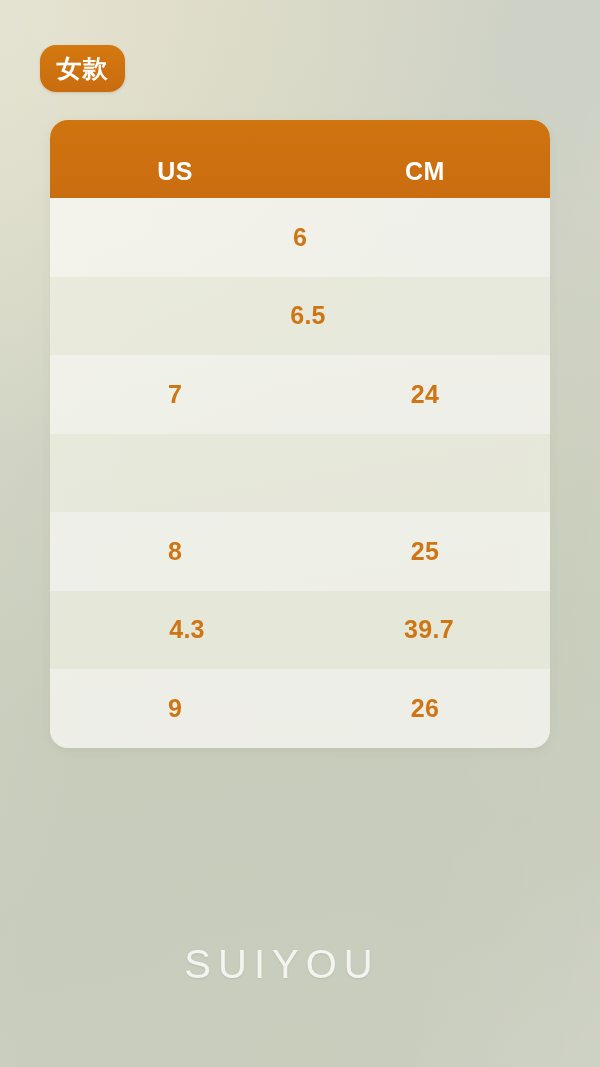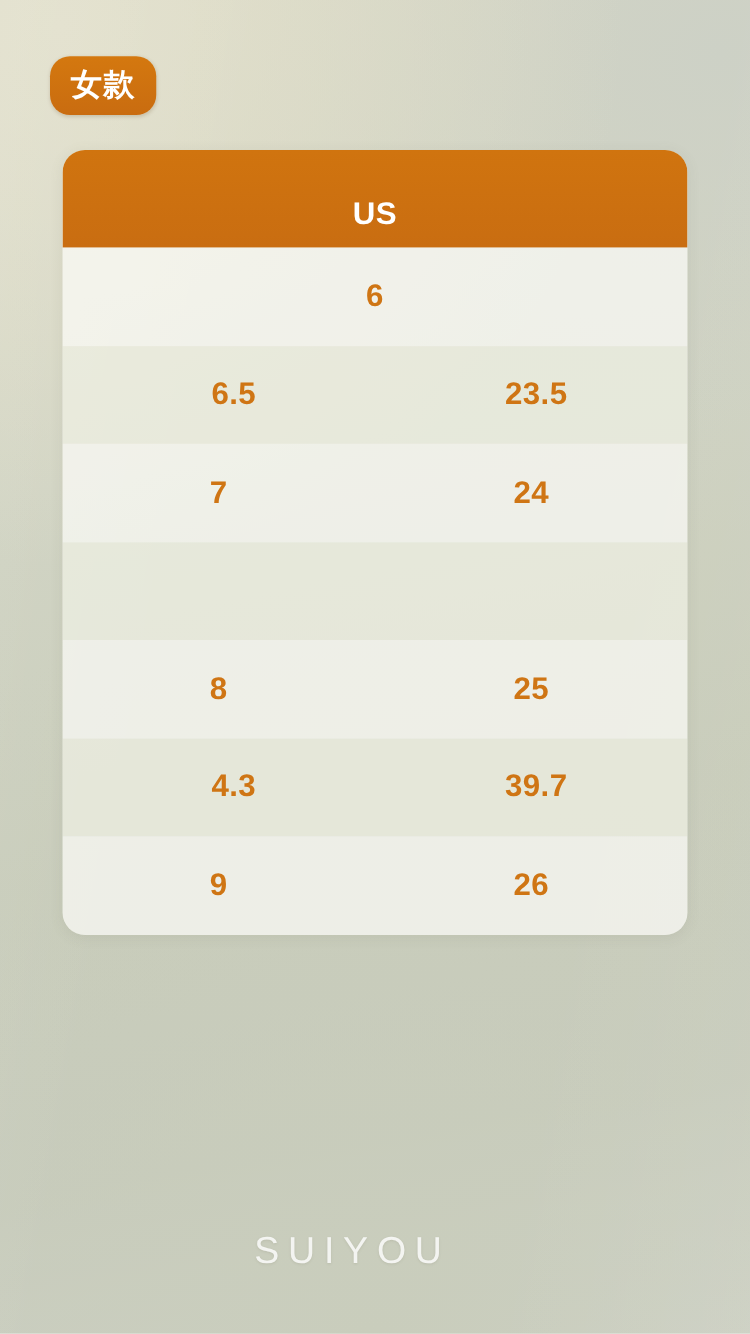--- a/index.html
+++ b/index.html
@@ -101,56 +101,56 @@
     color: #cf7514;
     font-size: 25px;
     font-weight: bold;
     letter-spacing: 0.3px;
   }
 
   
   .watermark {
     position: absolute;
     left: 0;
-    top: 984px;
+    top: 942px;
     width: 564px;
     text-align: center;
     color: rgba(255,255,255,0.82);
-    font-size: 30px;
+    font-size: 40px;
     font-weight: 300;
     letter-spacing: 7px;
     text-shadow: 0 1px 2px rgba(120,120,100,0.18);
   }
 </style>
 </head>
 <body>
 
 <div class="page">
   <div class="bg-sheen"></div>
 </div>
 
 <div class="badge">
   <span class="badge-label">女款</span>
 </div>
 
 <div class="card">
 
   <div class="thead">
     <div class="th">US</div>
+    <div class="th">CM</div>
   </div>
 
   <div class="tbody">
 
     <div class="row odd">
       <div class="td">6</div>
     </div>
 
     <div class="row even">
       <div class="td">6.5</div>
-      <div class="td">23.5</div>
     </div>
 
     <div class="row odd">
       <div class="td">7</div>
       <div class="td">24</div>
     </div>
 
     <div class="row even">
     </div>
 

